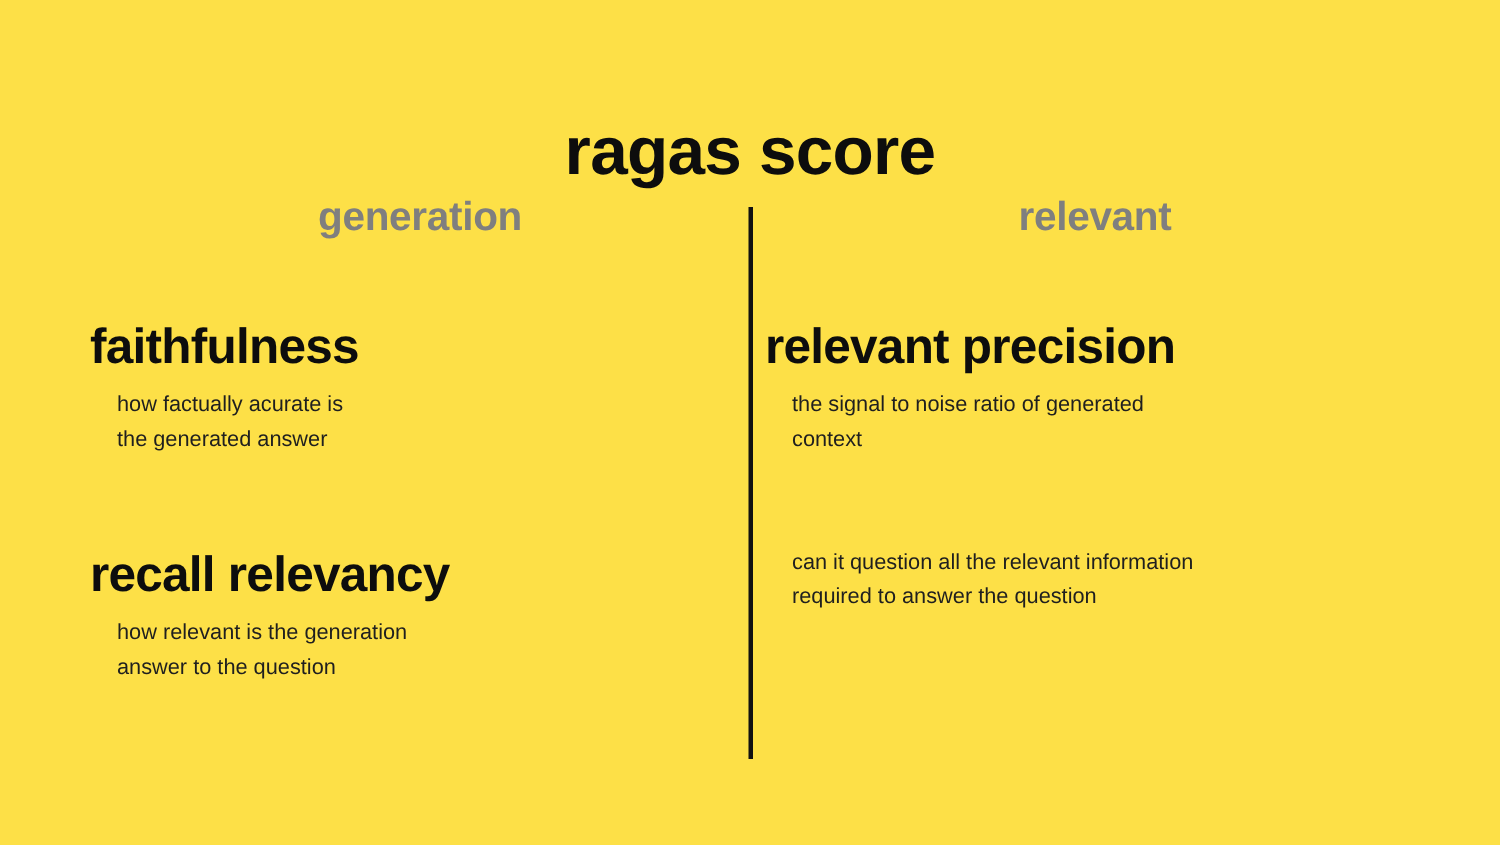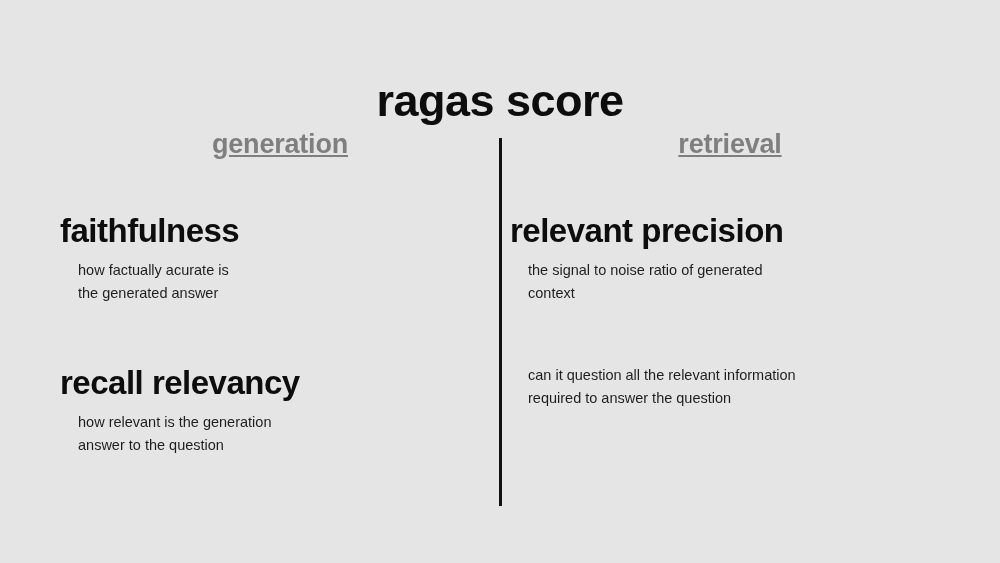--- a/index.html
+++ b/index.html
@@ -14,21 +14,21 @@
     font-family: "Liberation Sans", sans-serif;
     overflow: hidden;
     position: relative;
     -webkit-font-smoothing: antialiased;
   }
 
   .slide {
     position: relative;
     width: 1000px;
     height: 563px;
-    background: #e5e5e5;
+    background: #fde047;
   }
 
   
   .slide-title {
     position: absolute;
     left: 0;
     top: 46px;
     width: 1000px;
     text-align: center;
     font-size: 45px;
@@ -59,21 +59,20 @@
 
   .column-heading {
     text-align: center;
     font-size: 27px;
     font-weight: 700;
     color: #7f7f7f;
     letter-spacing: -0.2px;
     line-height: 1.2;
     margin: 0;
     padding: 0;
-    text-decoration: underline;
   }
 
   .metric {
     text-align: left;
     margin-top: 52px;
   }
   .metric.metric-second {
     margin-top: 60px;
   }
 
@@ -121,21 +120,21 @@
     <div class="metric metric-second">
       <div class="metric-title">recall relevancy</div>
       <div class="metric-desc">
         <span class="desc-line">how relevant is the generation</span>
         <span class="desc-line">answer to the question</span>
       </div>
     </div>
   </div>
 
   <div class="column column-right">
-    <div class="column-heading">retrieval</div>
+    <div class="column-heading">relevant</div>
 
     <div class="metric">
       <div class="metric-title">relevant precision</div>
       <div class="metric-desc">
         <span class="desc-line">the signal to noise ratio of generated</span>
         <span class="desc-line">context</span>
       </div>
     </div>
 
     <div class="metric metric-second">

